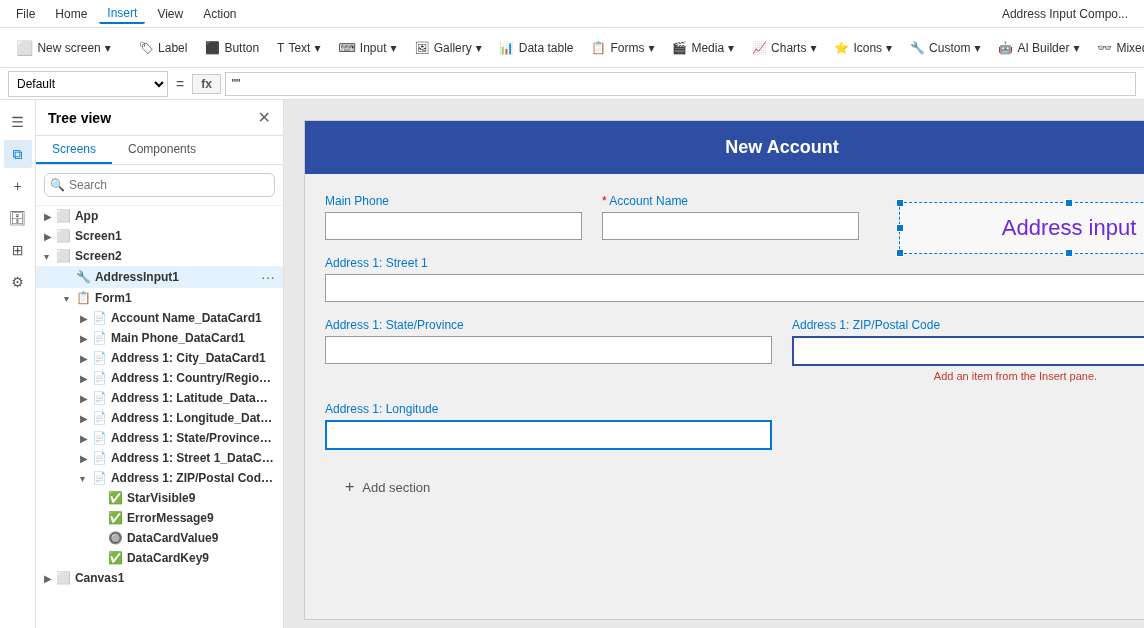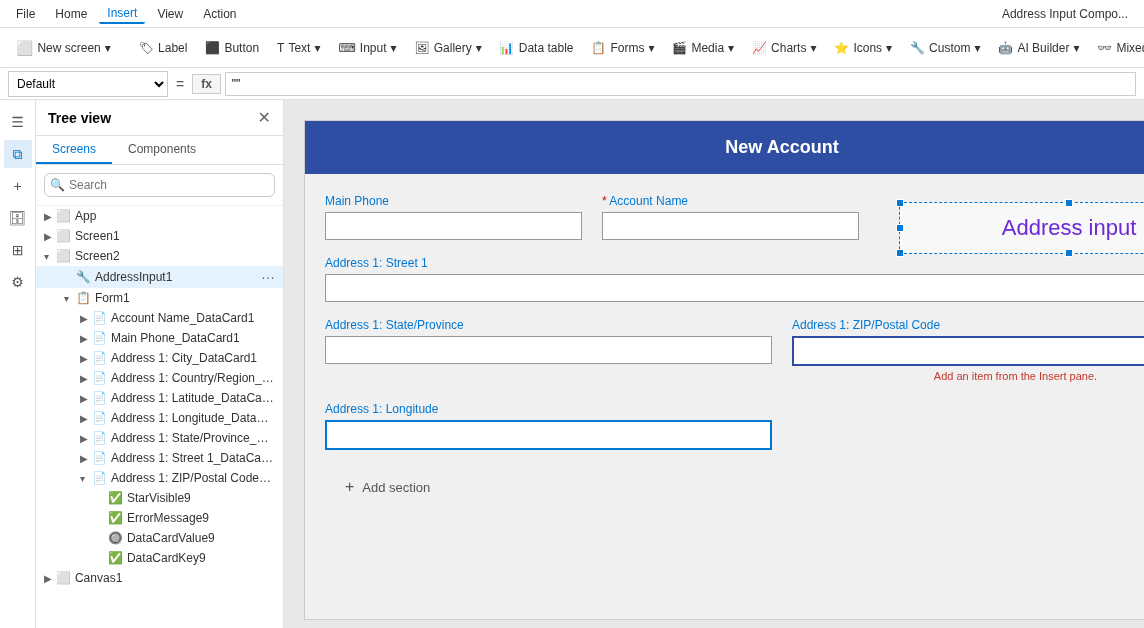--- a/index.html
+++ b/index.html
@@ -81,21 +81,21 @@
 
     .tree-content { overflow-y: auto; flex: 1; }
     .tree-item {
       display: flex; align-items: center; padding: 3px 8px;
       cursor: pointer; font-size: 12px; color: #333;
       white-space: nowrap; overflow: hidden;
     }
     .tree-item.selected { background: #e3f2fd; }
     .tree-item .expander { width: 12px; font-size: 10px; color: #666; flex-shrink: 0; }
     .tree-item .node-icon { font-size: 12px; margin-right: 4px; flex-shrink: 0; }
-    .tree-item .node-label { overflow: hidden; text-overflow: ellipsis; flex: 1; }
+    .tree-item .node-label { overflow: hidden; text-overflow: ellipsis; flex: 1; font-weight: bold; }
     .tree-item .more-btn { margin-left: auto; font-size: 14px; color: #666; }
 
     
     .icon-strip {
       width: 36px; background: #fff; border-right: 1px solid #e0e0e0;
       display: flex; flex-direction: column; align-items: center;
       padding: 8px 0; gap: 4px;
     }
     .strip-icon {
       width: 28px; height: 28px; display: flex; align-items: center;

